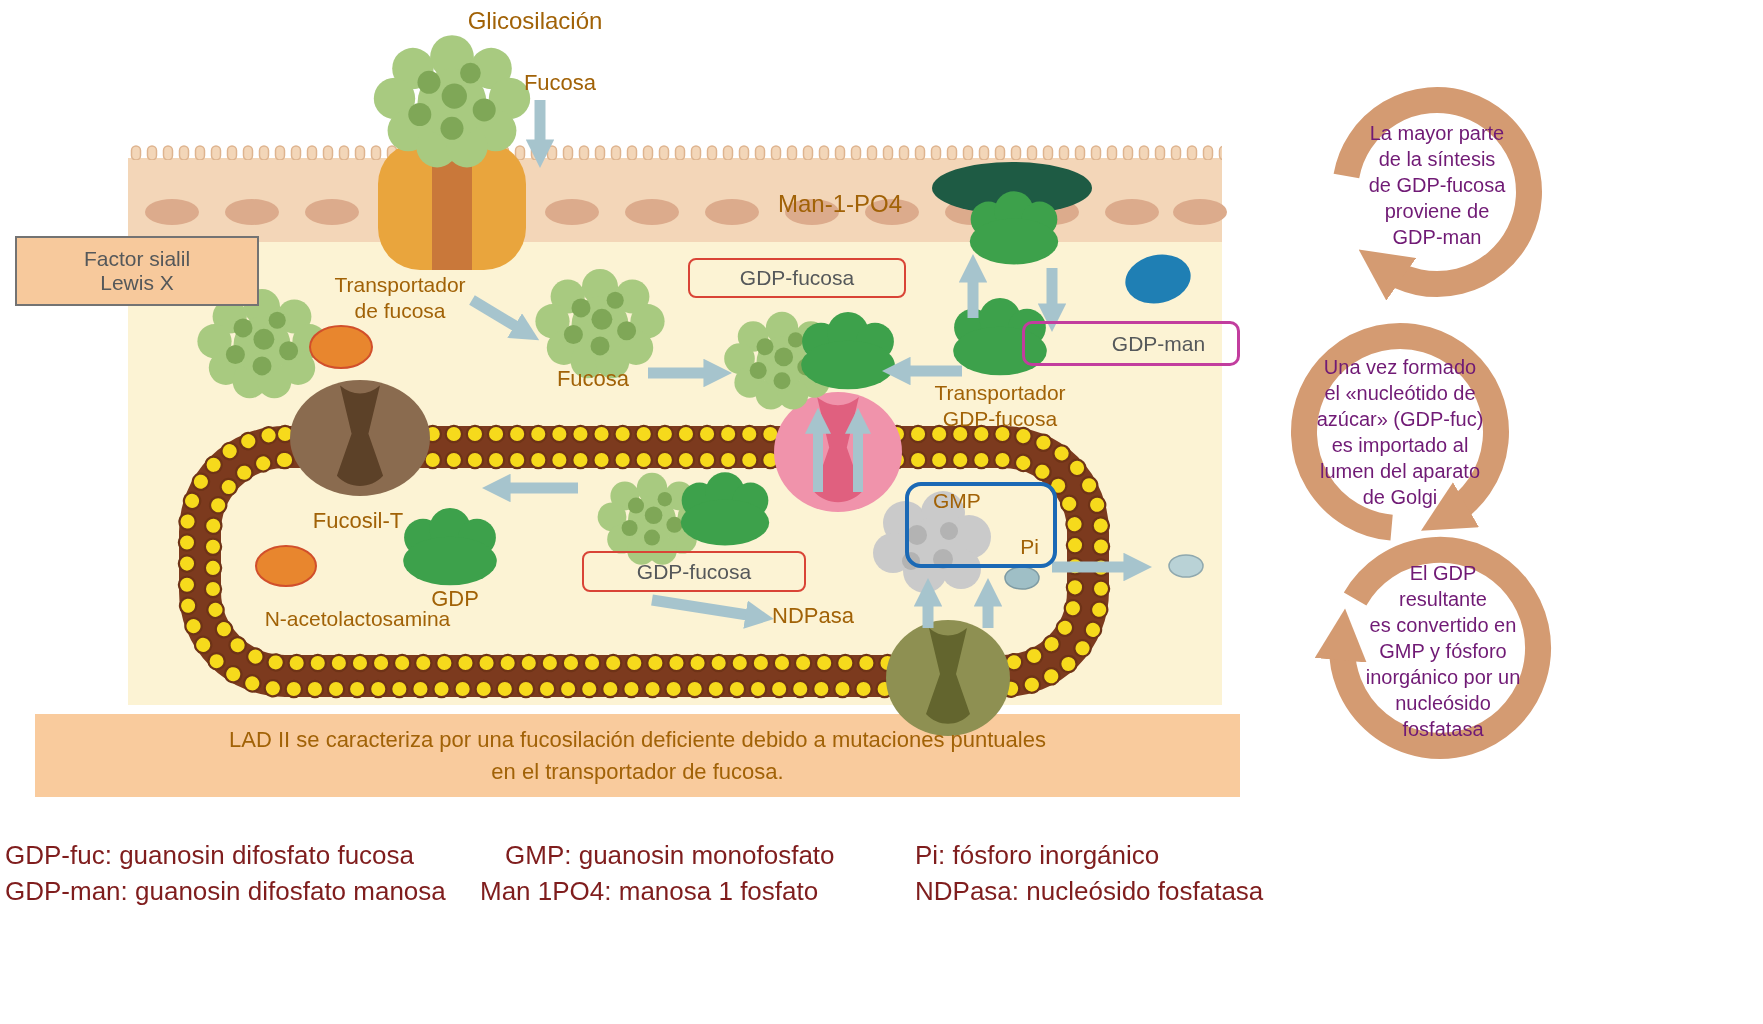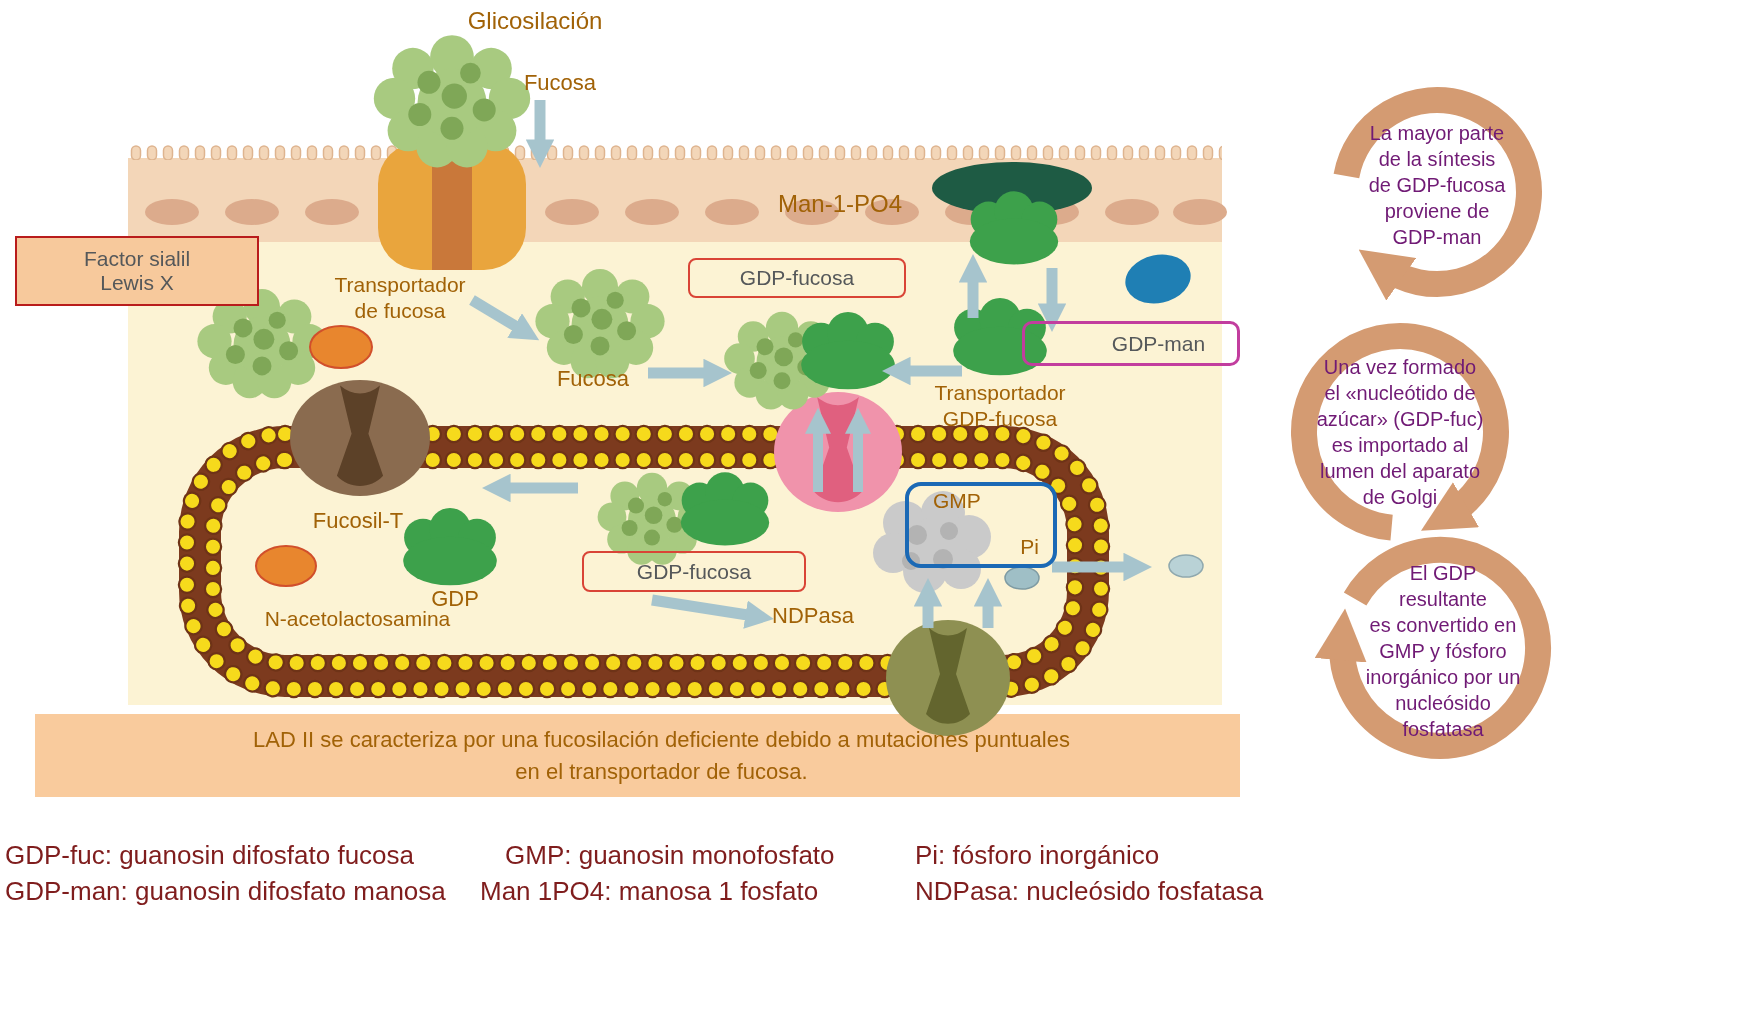--- a/index.html
+++ b/index.html
@@ -175,31 +175,31 @@
   <div class="lbl center" style="left:300px;top:272px;width:200px;font-size:21px;">Transportador
 de fucosa</div>
   <div class="lbl center" style="left:538px;top:366px;width:110px;font-size:22px;">Fucosa</div>
   <div class="lbl center" style="left:905px;top:380px;width:190px;font-size:21px;">Transportador
 GDP-fucosa</div>
   <div class="lbl center" style="left:288px;top:508px;width:140px;font-size:22px;">Fucosil-T</div>
   <div class="lbl center" style="left:415px;top:586px;width:80px;font-size:22px;">GDP</div>
   <div class="lbl center" style="left:250px;top:606px;width:215px;font-size:21px;">N-acetolactosamina</div>
   <div class="lbl" style="left:772px;top:603px;width:120px;font-size:22px;">NDPasa</div>
 
-  <div class="obox" style="left:15px;top:236px;width:244px;height:70px;background:#F7C99C;border:2px solid #b91c1c;font-size:21px;">Factor sialil
+  <div class="obox" style="left:15px;top:236px;width:244px;height:70px;background:#F7C99C;border:2px solid #737373;font-size:21px;">Factor sialil
 Lewis X</div>
   <div class="obox" style="left:688px;top:258px;width:218px;height:40px;border:2px solid #D94436;border-radius:8px;font-size:21px;">GDP-fucosa</div>
   <div class="obox" style="left:1022px;top:321px;width:218px;height:45px;border:3px solid #C23D9E;border-radius:10px;font-size:21px;padding-left:55px;">GDP-man</div>
   <div class="obox" style="left:582px;top:551px;width:224px;height:41px;border:2px solid #D94436;border-radius:8px;font-size:21px;">GDP-fucosa</div>
   <div style="position:absolute;left:905px;top:482px;width:152px;height:86px;box-sizing:border-box;border:4px solid #1B69B5;border-radius:16px;">
     <span class="lbl" style="left:24px;top:2px;font-size:21px;">GMP</span>
     <span class="lbl" style="right:14px;bottom:4px;font-size:21px;">Pi</span>
   </div>
 
-  <div class="lbl center" style="left:35px;top:724px;width:1205px;font-size:22px;line-height:1.45;padding-left:24px;">LAD II se caracteriza por una fucosilación deficiente debido a mutaciones puntuales
+  <div class="lbl center" style="left:35px;top:724px;width:1205px;font-size:22px;line-height:1.45;">LAD II se caracteriza por una fucosilación deficiente debido a mutaciones puntuales
 en el transportador de fucosa.</div>
 
   <div class="cycle" style="left:1342px;top:120px;width:190px;">La mayor parte
 de la síntesis
 de GDP-fucosa
 proviene de
 GDP-man</div>
   <div class="cycle" style="left:1346px;top:560px;width:194px;">El GDP
 resultante
 es convertido en

